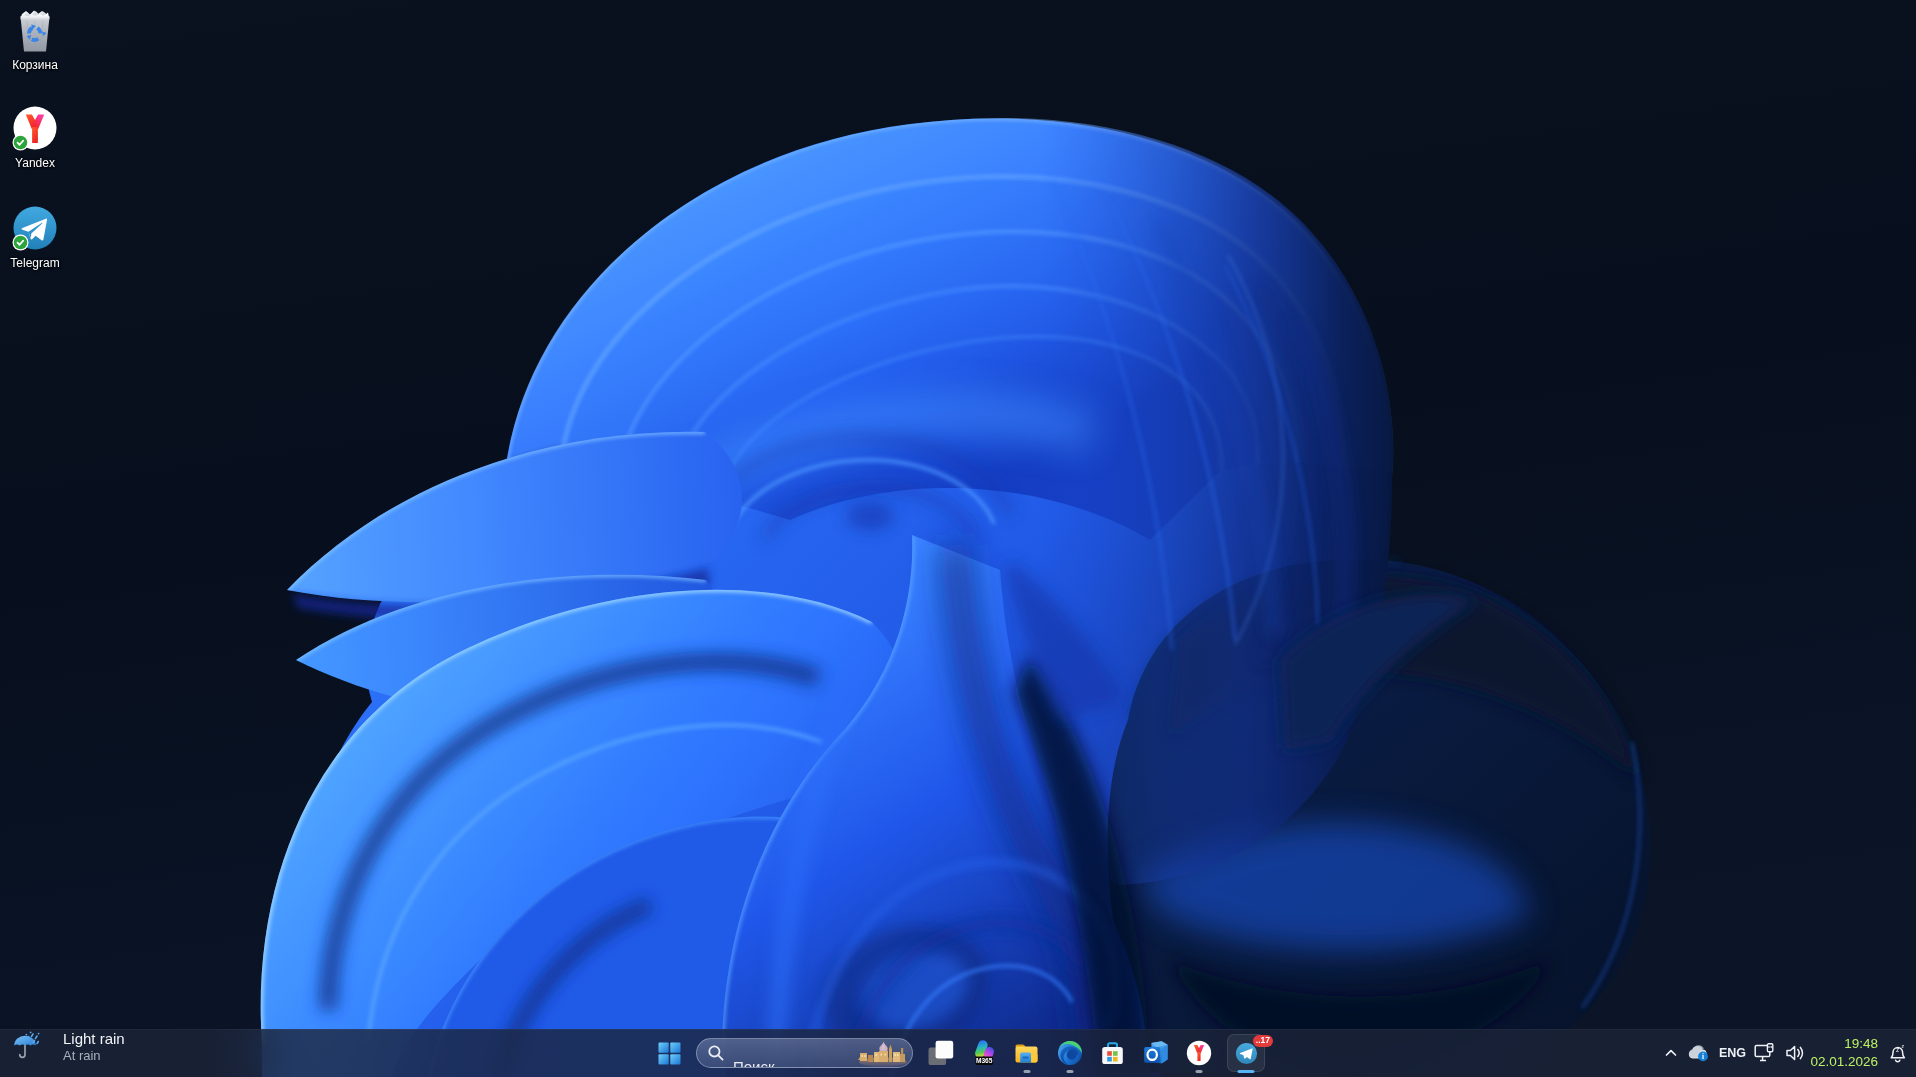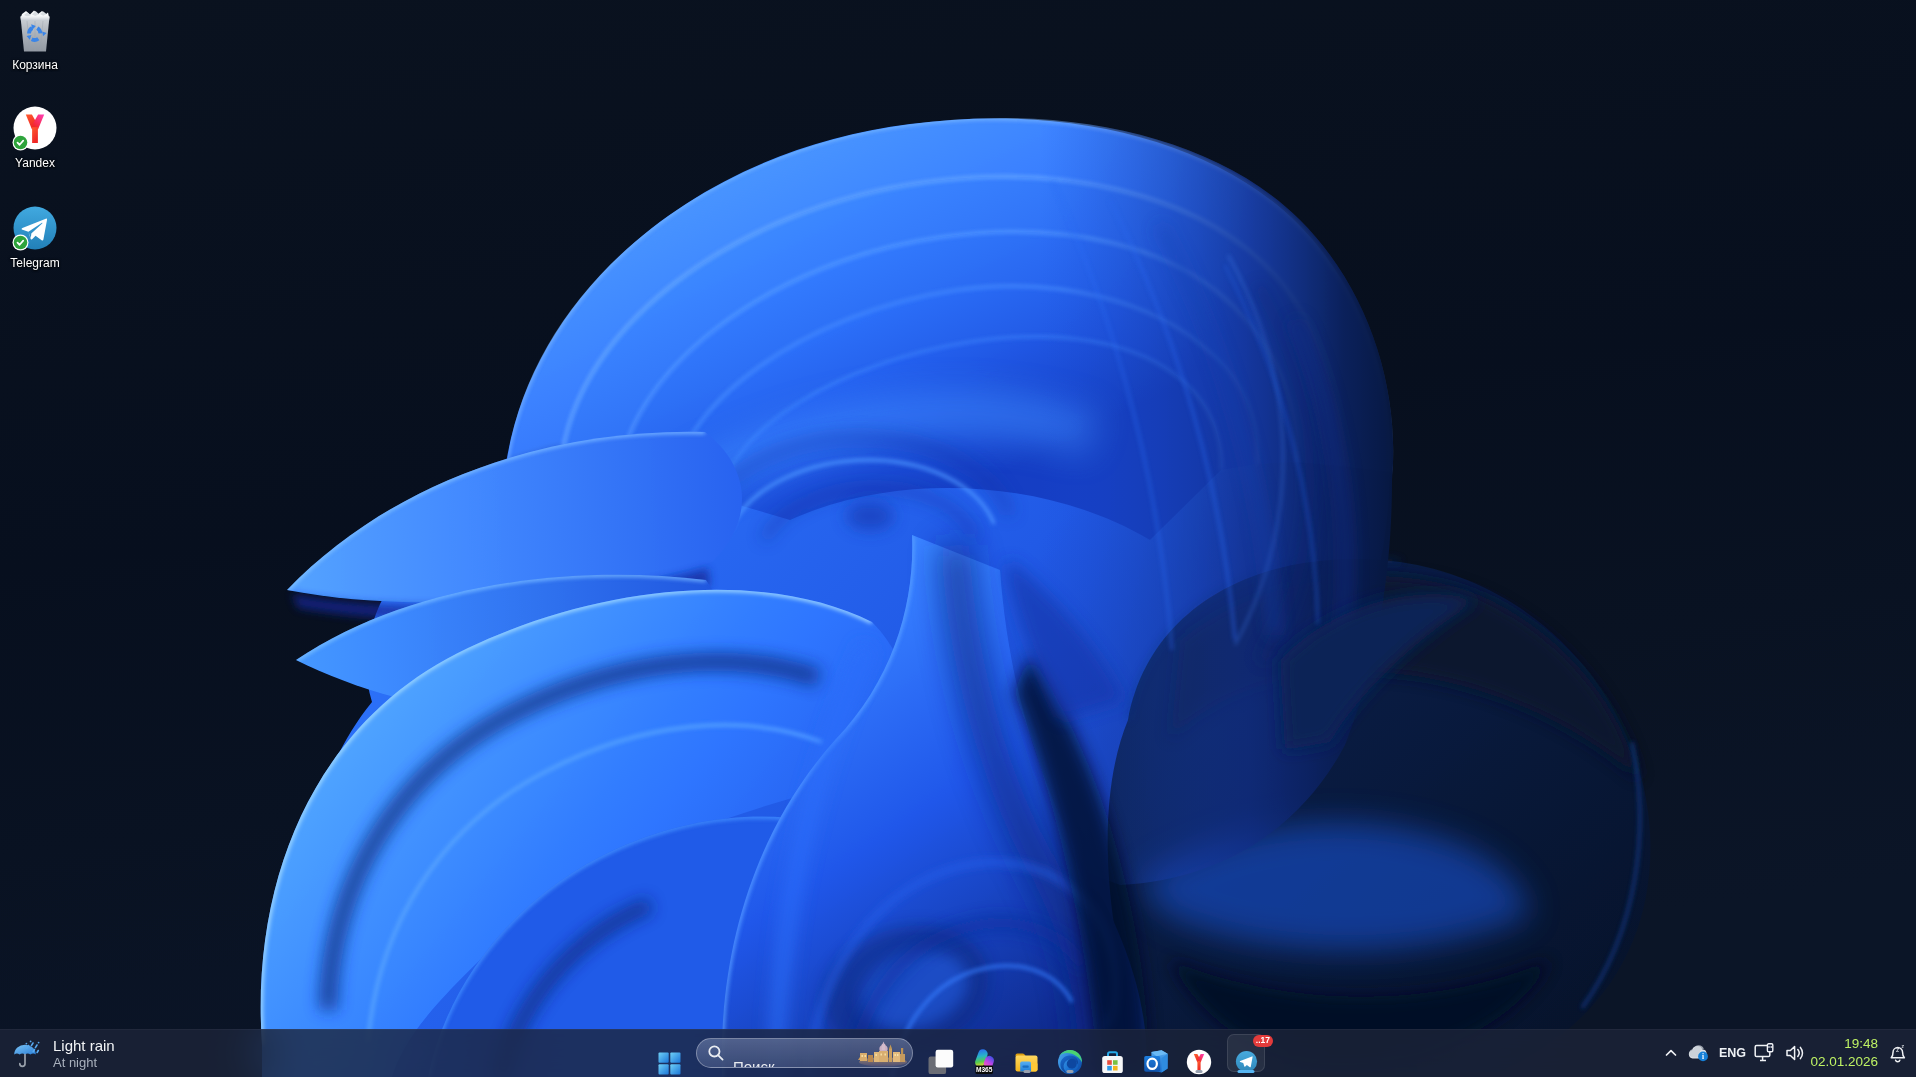--- a/index.html
+++ b/index.html
@@ -3,26 +3,26 @@
 <meta charset="utf-8">
 <style>
   html,body{margin:0;padding:0;width:1916px;height:1077px;overflow:hidden;background:#060d18;
     font-family:"Liberation Sans",sans-serif;}
   #desktop{position:relative;width:1916px;height:1077px;overflow:hidden;}
   #wall{position:absolute;left:0;top:0;}
   .dicon{position:absolute;width:76px;text-align:center;color:#fff;font-size:12px;}
   .dicon .lbl{display:block;margin-top:1px;text-shadow:0 1px 2px rgba(0,0,0,.95),0 0 3px rgba(0,0,0,.85);}
   #taskbar{position:absolute;left:0;bottom:0;width:1916px;height:48px;
     background:rgba(28,36,56,.78);backdrop-filter:blur(26px) saturate(1.05);-webkit-backdrop-filter:blur(26px) saturate(1.05);border-top:1px solid rgba(255,255,255,.04);box-sizing:border-box;}
-  #weather{position:absolute;left:13px;top:0;height:48px;display:flex;align-items:center;gap:13px;color:#fff;}
+  #weather{position:absolute;left:13px;top:0;height:48px;display:flex;align-items:flex-start;gap:23px;color:#fff;}
   #wtxt{line-height:1.2;}
   #wtxt .l1{font-size:15px;color:#f2f4f6;}
   #wtxt .l2{font-size:13px;color:#a9b1bd;}
   #centerbar{position:absolute;left:648px;bottom:0;height:48px;display:flex;align-items:center;}
-  .tbtn{width:43px;height:44px;display:flex;align-items:flex-end;justify-content:center;position:relative;flex:0 0 auto;}
+  .tbtn{width:43px;height:44px;display:flex;align-items:center;justify-content:center;position:relative;flex:0 0 auto;}
   #searchpill{width:217px;height:30px;border-radius:15px;background:linear-gradient(180deg,rgba(142,158,198,.46),rgba(104,120,162,.40));
     border:1px solid rgba(255,255,255,.32);box-sizing:border-box;display:flex;align-items:center;position:relative;overflow:hidden;margin:0 6px 0 5px;flex:0 0 auto;}
   #searchpill .stxt{color:#e8ebf0;font-size:15px;margin-left:9px;margin-top:27px;}
   #tray{position:absolute;right:0;bottom:0;height:48px;display:flex;align-items:center;color:#eef1f5;}
   .runline{position:absolute;bottom:2px;left:50%;transform:translateX(-50%);width:7px;height:3px;border-radius:2px;background:#97a0af;}
   .tgtile{position:absolute;inset:3px 2px 3px 2px;background:rgba(255,255,255,.07);border:1px solid rgba(255,255,255,.10);border-radius:7px;}
   .tgline{position:absolute;bottom:2px;left:50%;transform:translateX(-50%);width:17px;height:3px;border-radius:2px;background:#56b5f2;}
   #clock{text-align:right;font-size:13.5px;line-height:1.32;color:#bef264;}
   .trayic{display:flex;align-items:center;justify-content:center;}
 </style>
@@ -292,21 +292,21 @@
             <path d="M25.3,11.5 l-1.2,2.0"></path>
 </g>
 <g fill="#58aaf0">
             <circle cx="13.4" cy="4.6" r=".9"></circle>
             <circle cx="17.6" cy="2.4" r=".9"></circle>
             <circle cx="25.6" cy="3.6" r=".9"></circle>
           </g>
 </svg>
         <div id="wtxt">
           <div class="l1">Light rain</div>
-          <div class="l2">At night</div>
+          <div class="l2">At rain</div>
         </div>
       </div>
     <div id="centerbar">
       <div class="tbtn">
           <svg width="23" height="23" viewBox="0 0 23 23">
 <defs>
               <linearGradient id="wst" x1="0" y1="0" x2="1" y2="1">
                 <stop offset="0" stop-color="#6fd0f7"></stop>
                 <stop offset="1" stop-color="#1b76d8"></stop>
               </linearGradient>

